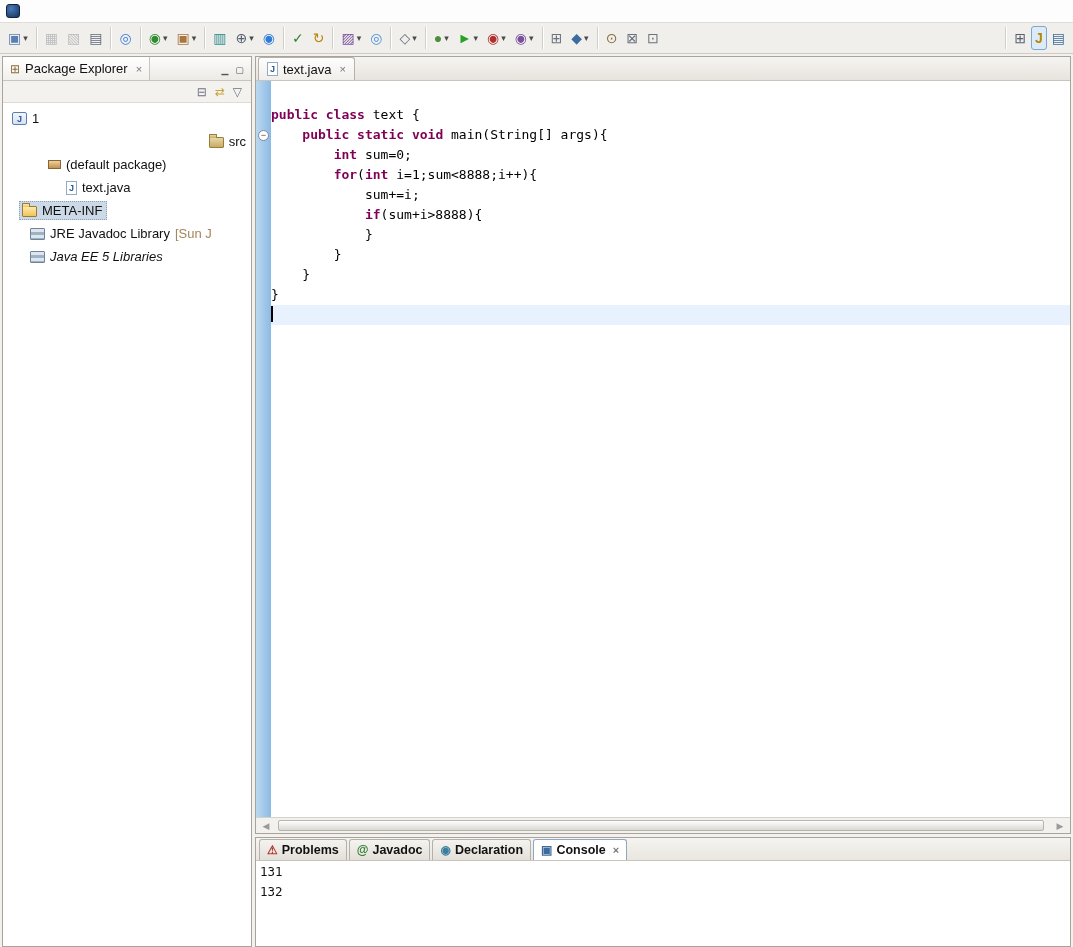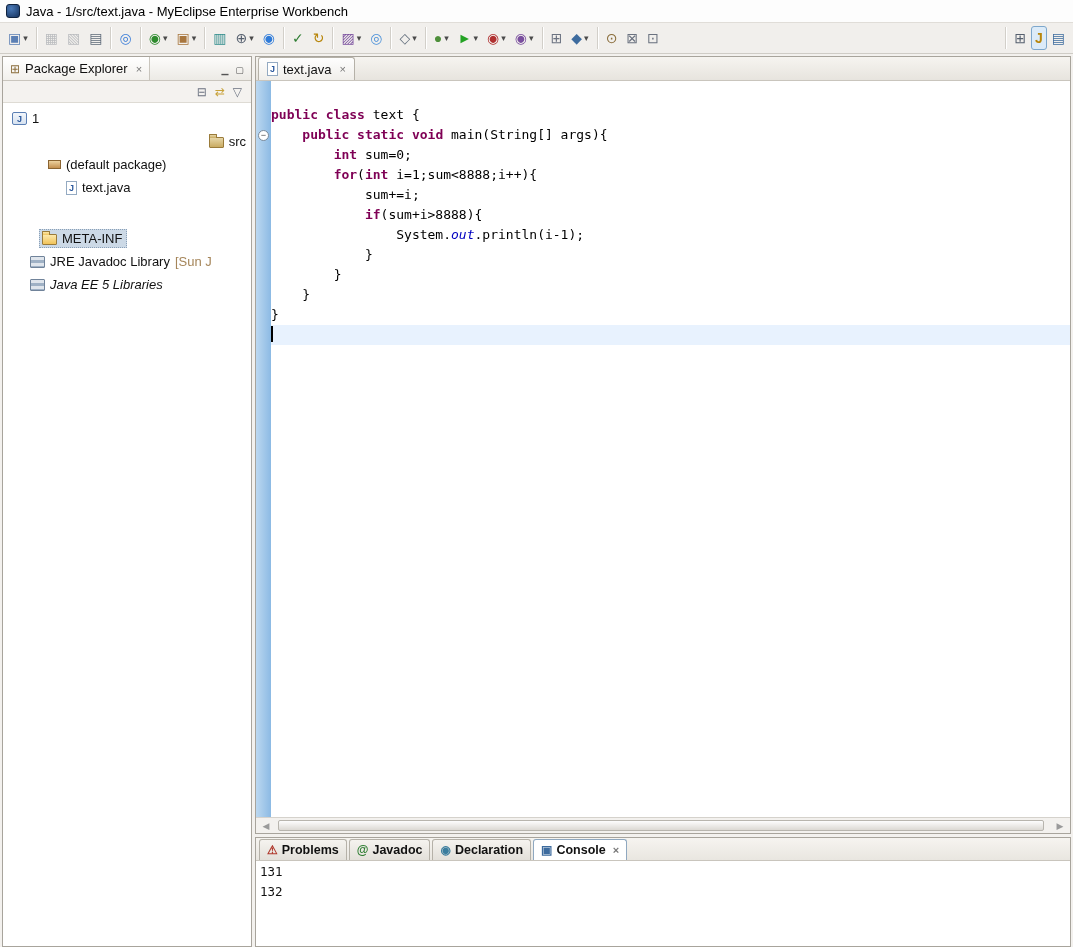--- a/index.html
+++ b/index.html
@@ -82,21 +82,20 @@
   .console-header{font-weight:bold;white-space:nowrap;}
   .console-line{white-space:pre;}
 </style>
 </head>
 <body>
 
 <div class="window">
 
   <div class="titlebar">
     <span class="app-icon"></span>
-    <span class="title-text">Java - 1/src/text.java - MyEclipse Enterprise Workbench</span>
   </div>
 
 
   <div class="toolbar" id="toolbar">
       <div class="tb-btn">
         <span class="tb-glyph" style="color: rgb(91, 127, 180);">▣</span>
         <span class="tb-caret">▾</span>
       </div>
       <div class="tb-sep"></div>
       <div class="tb-btn disabled">
@@ -237,21 +236,21 @@
               <span class="ticon icon-package"></span>
               <span class="tlabel">(default package)</span>
             </span>
           </div>
           <div class="tree-row" style="padding-left: 60px;">
             <span class="row-inner">
               <span class="ticon icon-java-file">J</span>
               <span class="tlabel">text.java</span>
             </span>
           </div>
-          <div class="tree-row" style="padding-left: 36px; margin-top: 28px;">
+          <div class="tree-row" style="padding-left: 16px;">
             <span class="row-inner selected">
               <span class="ticon icon-folder"></span>
               <span class="tlabel">META-INF</span>
             </span>
           </div>
           <div class="tree-row" style="padding-left: 24px;">
             <span class="row-inner">
               <span class="ticon icon-library"></span>
               <span class="tlabel">JRE Javadoc Library</span>
               <span class="tqual"> [Sun J</span>
@@ -280,21 +279,20 @@
           <div class="fold-ruler" id="fold-ruler">
               <div class="fold-marker" style="top: 49px;">−</div>
             </div>
           <div class="code" id="code">
               <div class="code-line"><span class="tok-p"></span><span class="tok-k">public</span><span class="tok-p"> </span><span class="tok-k">class</span><span class="tok-p"> text {</span></div>
               <div class="code-line"><span class="tok-p">    </span><span class="tok-k">public</span><span class="tok-p"> </span><span class="tok-k">static</span><span class="tok-p"> </span><span class="tok-k">void</span><span class="tok-p"> main(String[] args){</span></div>
               <div class="code-line"><span class="tok-p">        </span><span class="tok-k">int</span><span class="tok-p"> sum=0;</span></div>
               <div class="code-line"><span class="tok-p">        </span><span class="tok-k">for</span><span class="tok-p">(</span><span class="tok-k">int</span><span class="tok-p"> i=1;sum&lt;8888;i++){</span></div>
               <div class="code-line"><span class="tok-p">            </span><span class="tok-p">sum+=i;</span></div>
               <div class="code-line"><span class="tok-p">            </span><span class="tok-k">if</span><span class="tok-p">(sum+i&gt;8888){</span></div>
-              <div class="code-line"><span class="tok-p">                </span><span class="tok-p">System.</span><span class="tok-f">out</span><span class="tok-p">.println(i-1);</span></div>
               <div class="code-line"><span class="tok-p">            </span><span class="tok-p">}</span></div>
               <div class="code-line"><span class="tok-p">        </span><span class="tok-p">}</span></div>
               <div class="code-line"><span class="tok-p">    </span><span class="tok-p">}</span></div>
               <div class="code-line"><span class="tok-p"></span><span class="tok-p">}</span></div>
               <div class="code-line current"><span class="tok-p"></span><span class="caret"></span></div>
             </div>
         </div>
         <div class="editor-hscroll">
           <span class="hs-arrow">◀</span>
           <div class="hs-thumb"></div>

